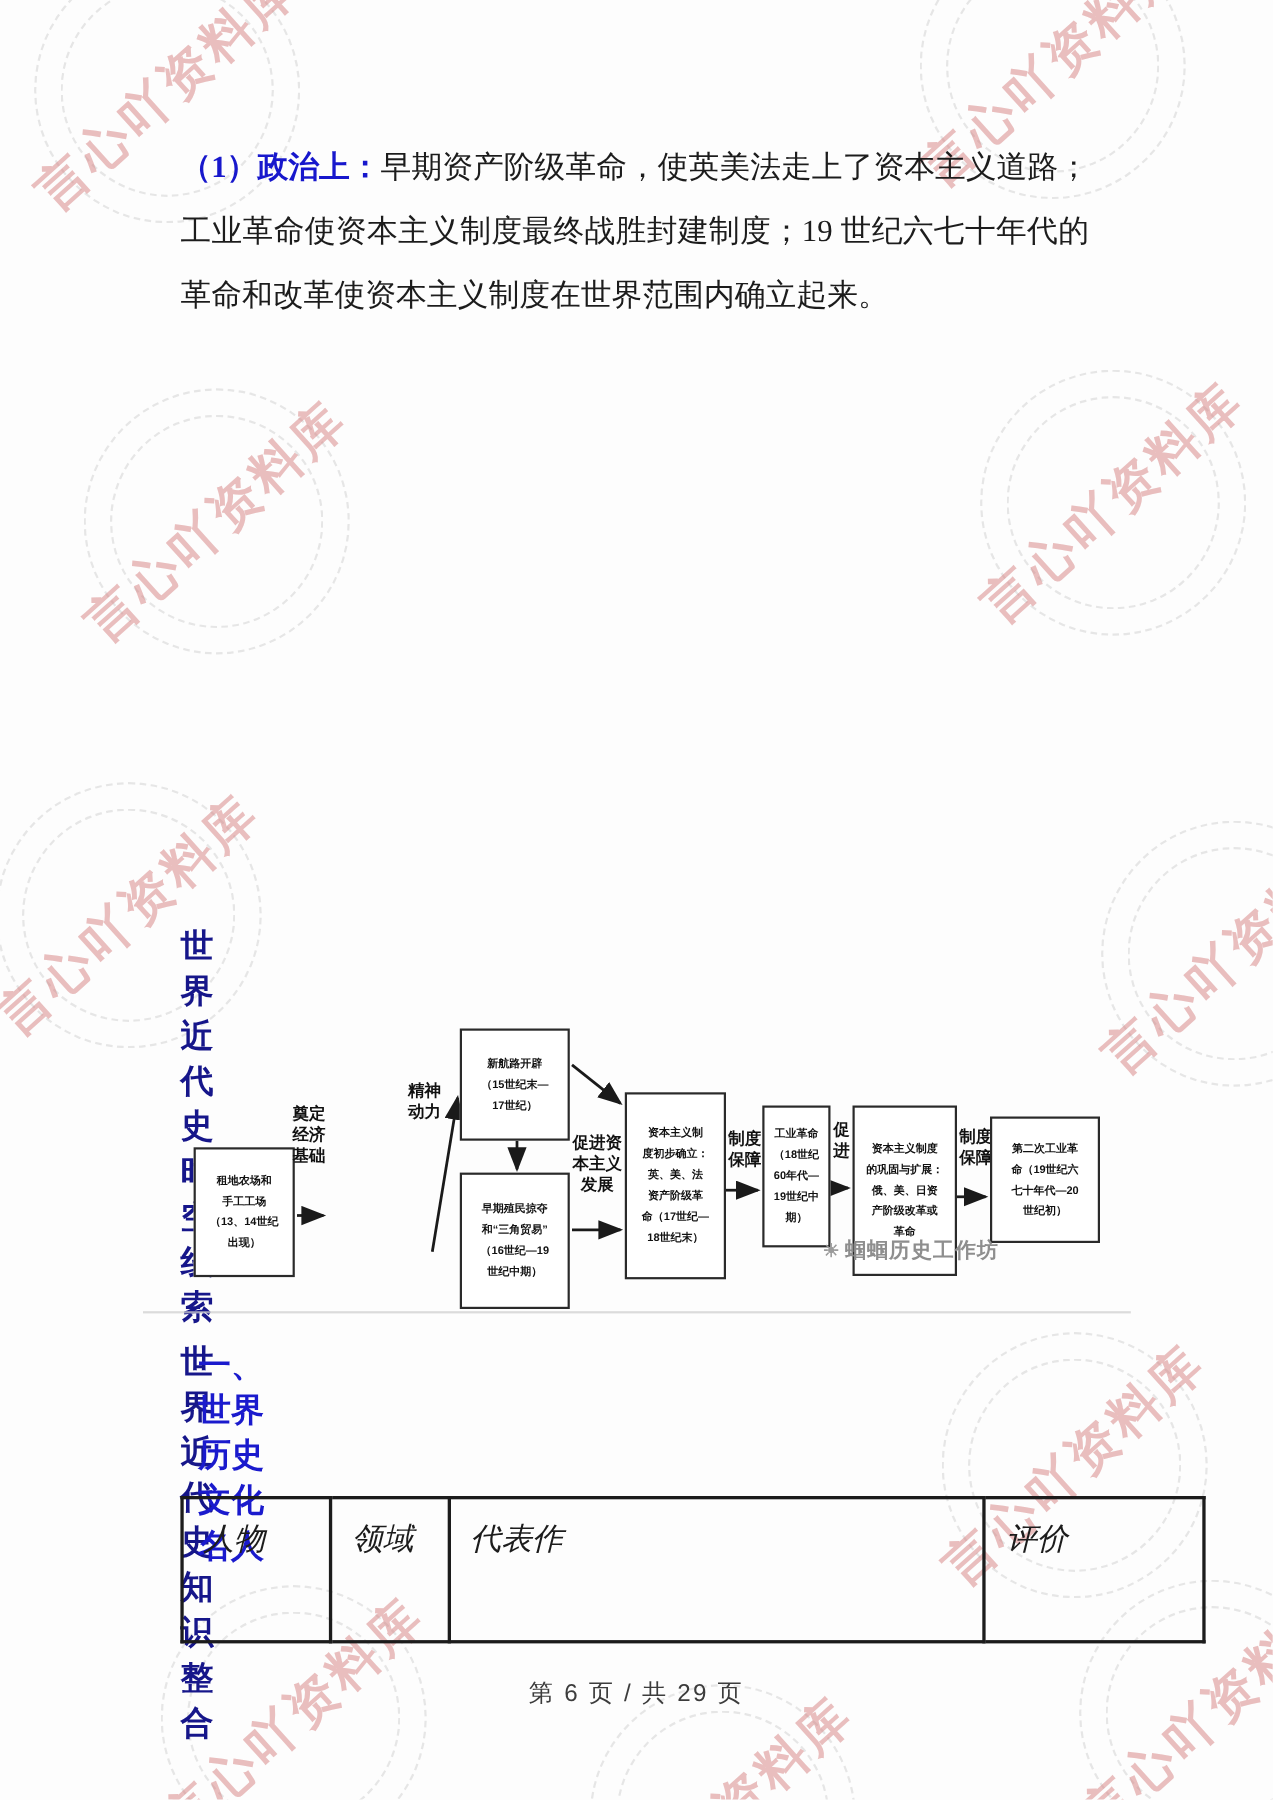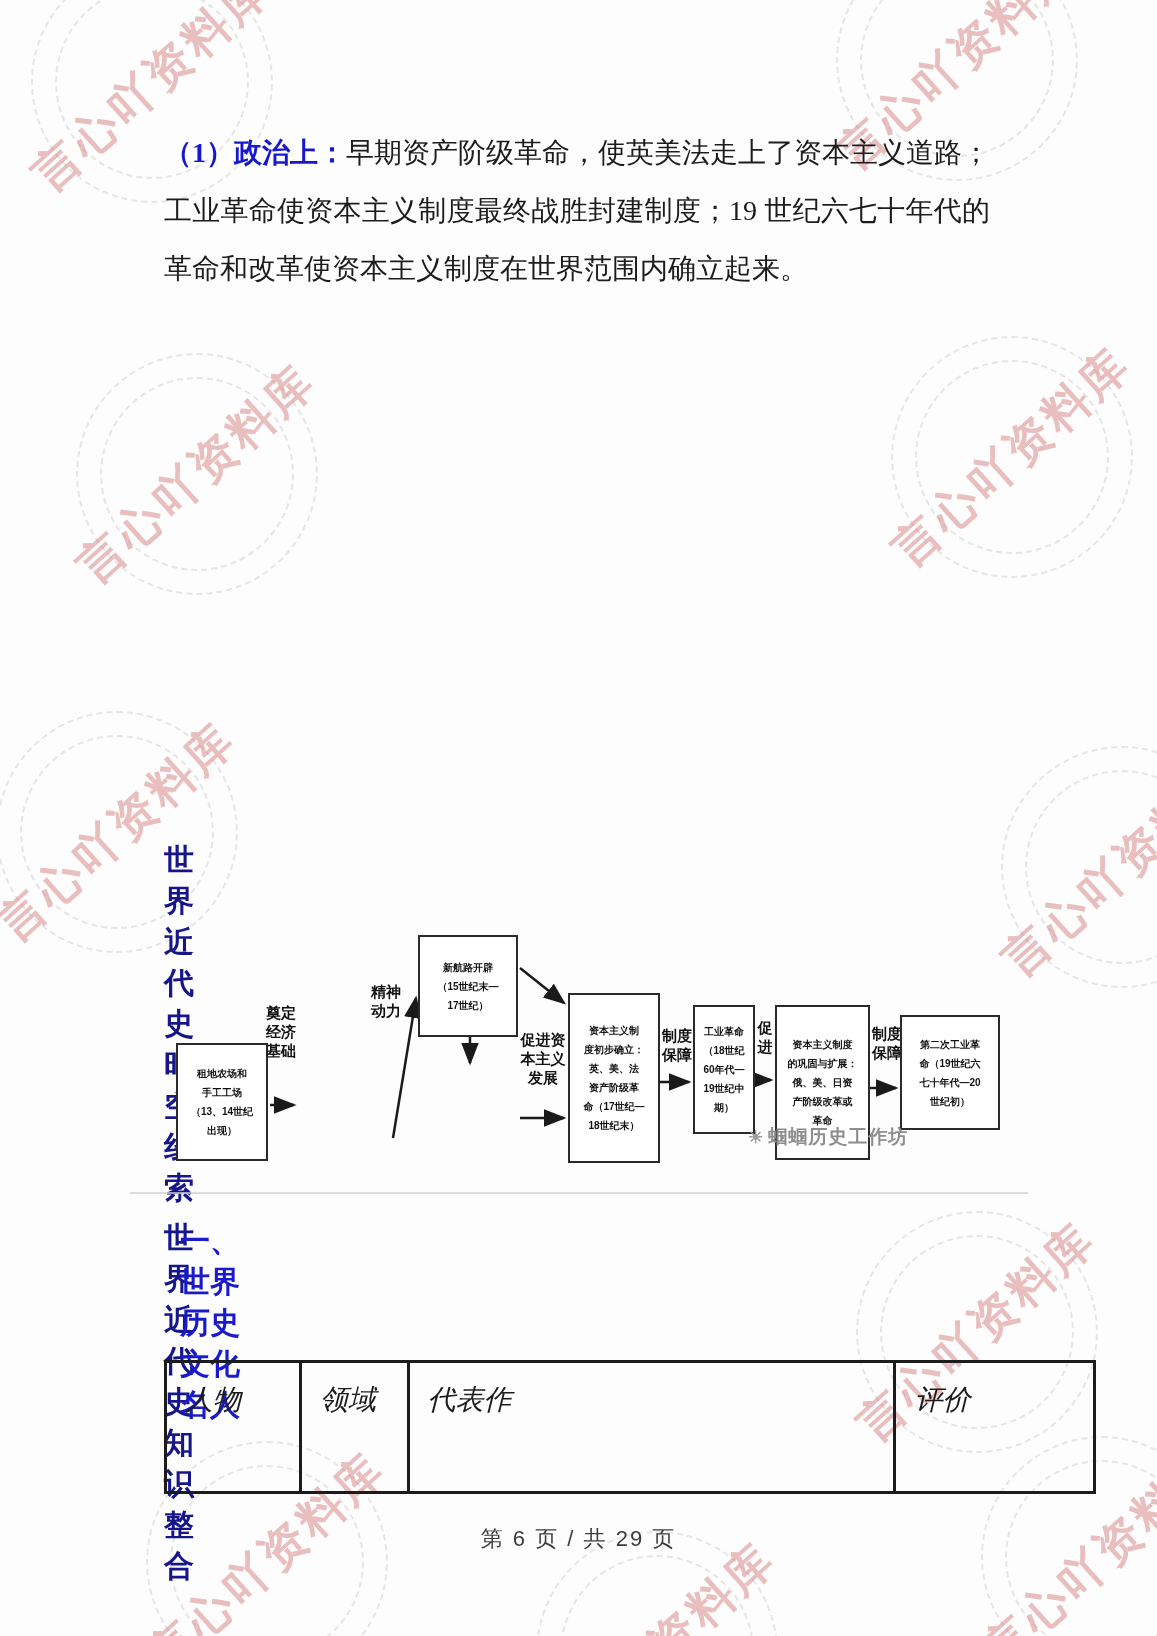--- a/index.html
+++ b/index.html
@@ -140,20 +140,24 @@
 （13、14世纪
 出现）</div>
     <div class="fc-label" style="left:102px; top:103px; width:38px;">奠定
 经济
 基础</div>
     <div class="fc-label" style="left:208px; top:82px;  width:36px;">精神
 动力</div>
     <div class="fc-box" style="left:258px; top:35px;  width:100px; height:102px;">新航路开辟
 （15世纪末—
 17世纪）</div>
+    <div class="fc-box" style="left:258px; top:166px; width:100px; height:124px;">早期殖民掠夺
+和“三角贸易”
+（16世纪—19
+世纪中期）</div>
     <div class="fc-label" style="left:358px; top:130px; width:50px;">促进资
 本主义
 发展</div>
     <div class="fc-box" style="left:408px; top:93px;  width:92px;  height:170px;">资本主义制
 度初步确立：
 英、美、法
 资产阶级革
 命（17世纪—
 18世纪末）</div>
     <div class="fc-label" style="left:499px; top:126px; width:36px;">制度

